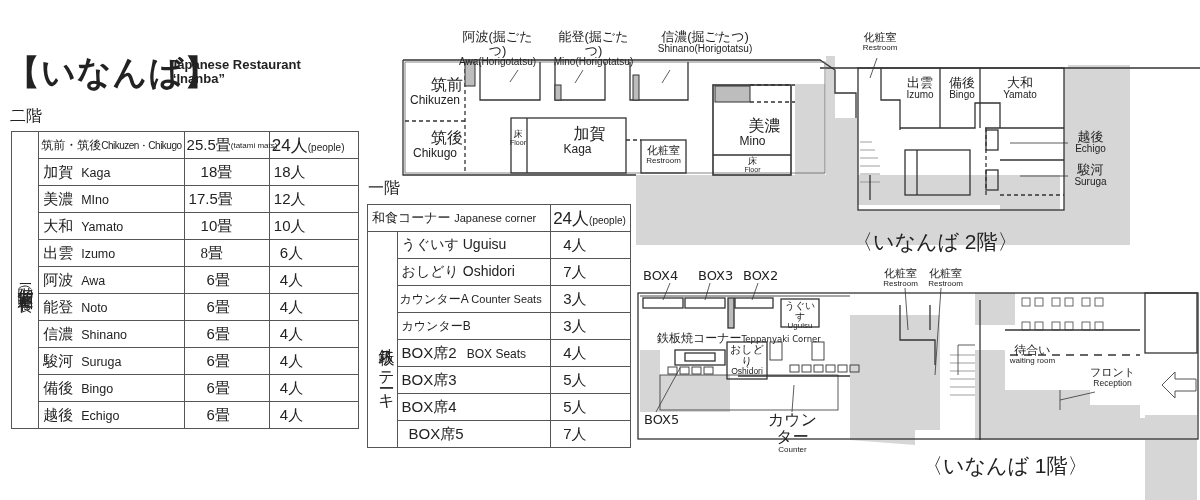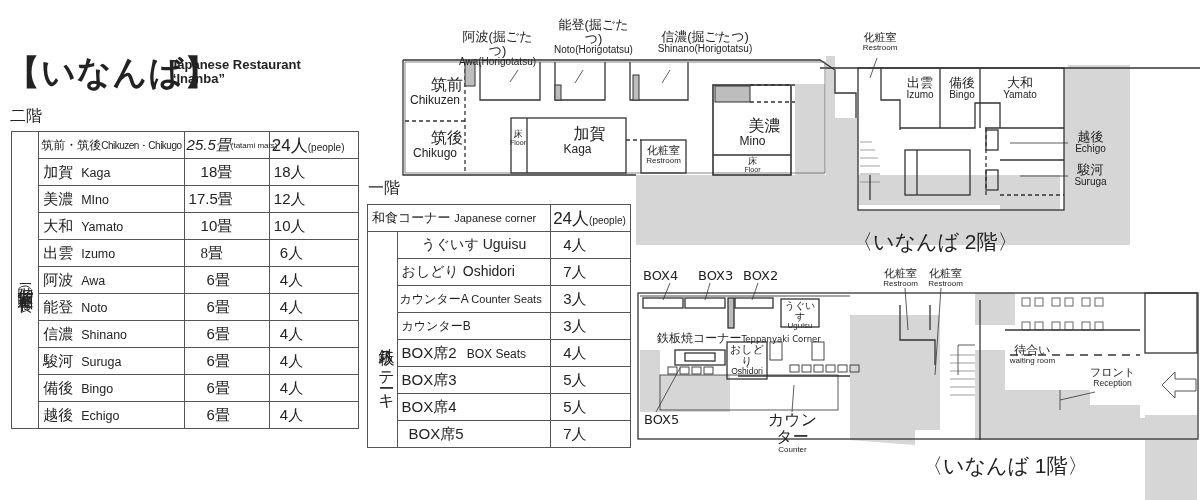--- a/index.html
+++ b/index.html
@@ -38,21 +38,21 @@
   <colgroup>
       <col style="width:28px">
       <col style="width:143px">
       <col style="width:86px">
       <col style="width:91px">
     </colgroup>
   <tbody>
       <tr>
     <td rowspan="11" class="vert">二階個室（和食）</td>
     <td style="font-size:12px;padding:0 2px;"><span>筑前・筑後</span><span class="small" style="font-size:10px;letter-spacing:-0.5px;">Chikuzen・Chikugo</span></td>
-    <td style="padding:0 2px;"><span class="num" style="font-size:15px;font-style:italic;">25.5畳</span><span style="display:inline-block;font-size:8px;line-height:8px;vertical-align:middle;text-align:right;width:32px;">(tatami mats)</span></td>
+    <td style="padding:0 2px;"><span class="num" style="font-size:15px;">25.5畳</span><span style="display:inline-block;font-size:8px;line-height:8px;vertical-align:middle;text-align:right;width:32px;">(tatami mats)</span></td>
     <td style="padding:0 2px;"><span class="num">24人</span><span style="font-size:10px;">(people)</span></td>
   </tr>
   <tr>
         <td><span>加賀</span><span class="en">Kaga</span></td>
         <td style="padding-left:16px;" class="num">18畳</td>
         <td class="num">18人</td>
       </tr>
   <tr>
         <td><span>美濃</span><span class="en">MIno</span></td>
         <td class="num">17.5畳</td>
@@ -108,21 +108,21 @@
       <col style="width:154px">
       <col style="width:80px">
     </colgroup>
   <tbody>
       <tr>
     <td colspan="2" style="font-size:13px;padding:0 4px;"><span>和食コーナー</span> <span style="font-size:11px;">Japanese corner</span></td>
     <td style="padding:0 2px;"><span class="num">24人</span><span style="font-size:10px;">(people)</span></td>
   </tr>
   <tr>
     <td rowspan="8" class="vert" style="vertical-align:top;padding-top:60px;">鉄板ステーキ</td>
-    <td style="font-size:14px;text-align:center;">うぐいす Uguisu</td>
+    <td style="font-size:14px;">うぐいす Uguisu</td>
     <td style="padding-left:12px;" class="num">4人</td>
   </tr>
   <tr>
         <td style="font-size:14px;">おしどり Oshidori</td>
         <td style="padding-left:12px;" class="num">7人</td>
       </tr>
   <tr>
         <td style="font-size:12px;padding:0 2px;"><span>カウンターA</span> <span style="font-size:11px;">Counter Seats</span></td>
         <td style="padding-left:12px;" class="num">3人</td>
       </tr>
@@ -299,23 +299,23 @@
       <rect x="1095" y="322" width="8" height="8"></rect>
   </g>
 
   <polygon points="1162,385 1175,372 1175,379 1196,379 1196,391 1175,391 1175,398" fill="#fff" stroke="#555" stroke-width="1"></polygon>
 </svg>
 
 <div class="lbl" style="left:455px;top:30px;width:85px;">
     <span class="j">阿波(掘ごたつ)</span>
     <span class="e">Awa(Horigotatsu)</span>
   </div>
-<div class="lbl" style="left:551px;top:18px;width:85px;">
+<div class="lbl" style="left:551px;top:30px;width:85px;">
     <span class="j">能登(掘ごたつ)</span>
-    <span class="e">Noto(Horigotatsu)</span>
+    <span class="e">Mino(Horigotatsu)</span>
   </div>
 <div class="lbl" style="left:655px;top:30px;width:100px;">
     <span class="j">信濃(掘ごたつ)</span>
     <span class="e">Shinano(Horigotatsu)</span>
   </div>
 <div class="lbl big" style="left:405px;top:77px;width:60px;">
     <span class="j">筑前</span>
     <span class="e">Chikuzen</span>
   </div>
 <div class="lbl big" style="left:405px;top:130px;width:60px;">

